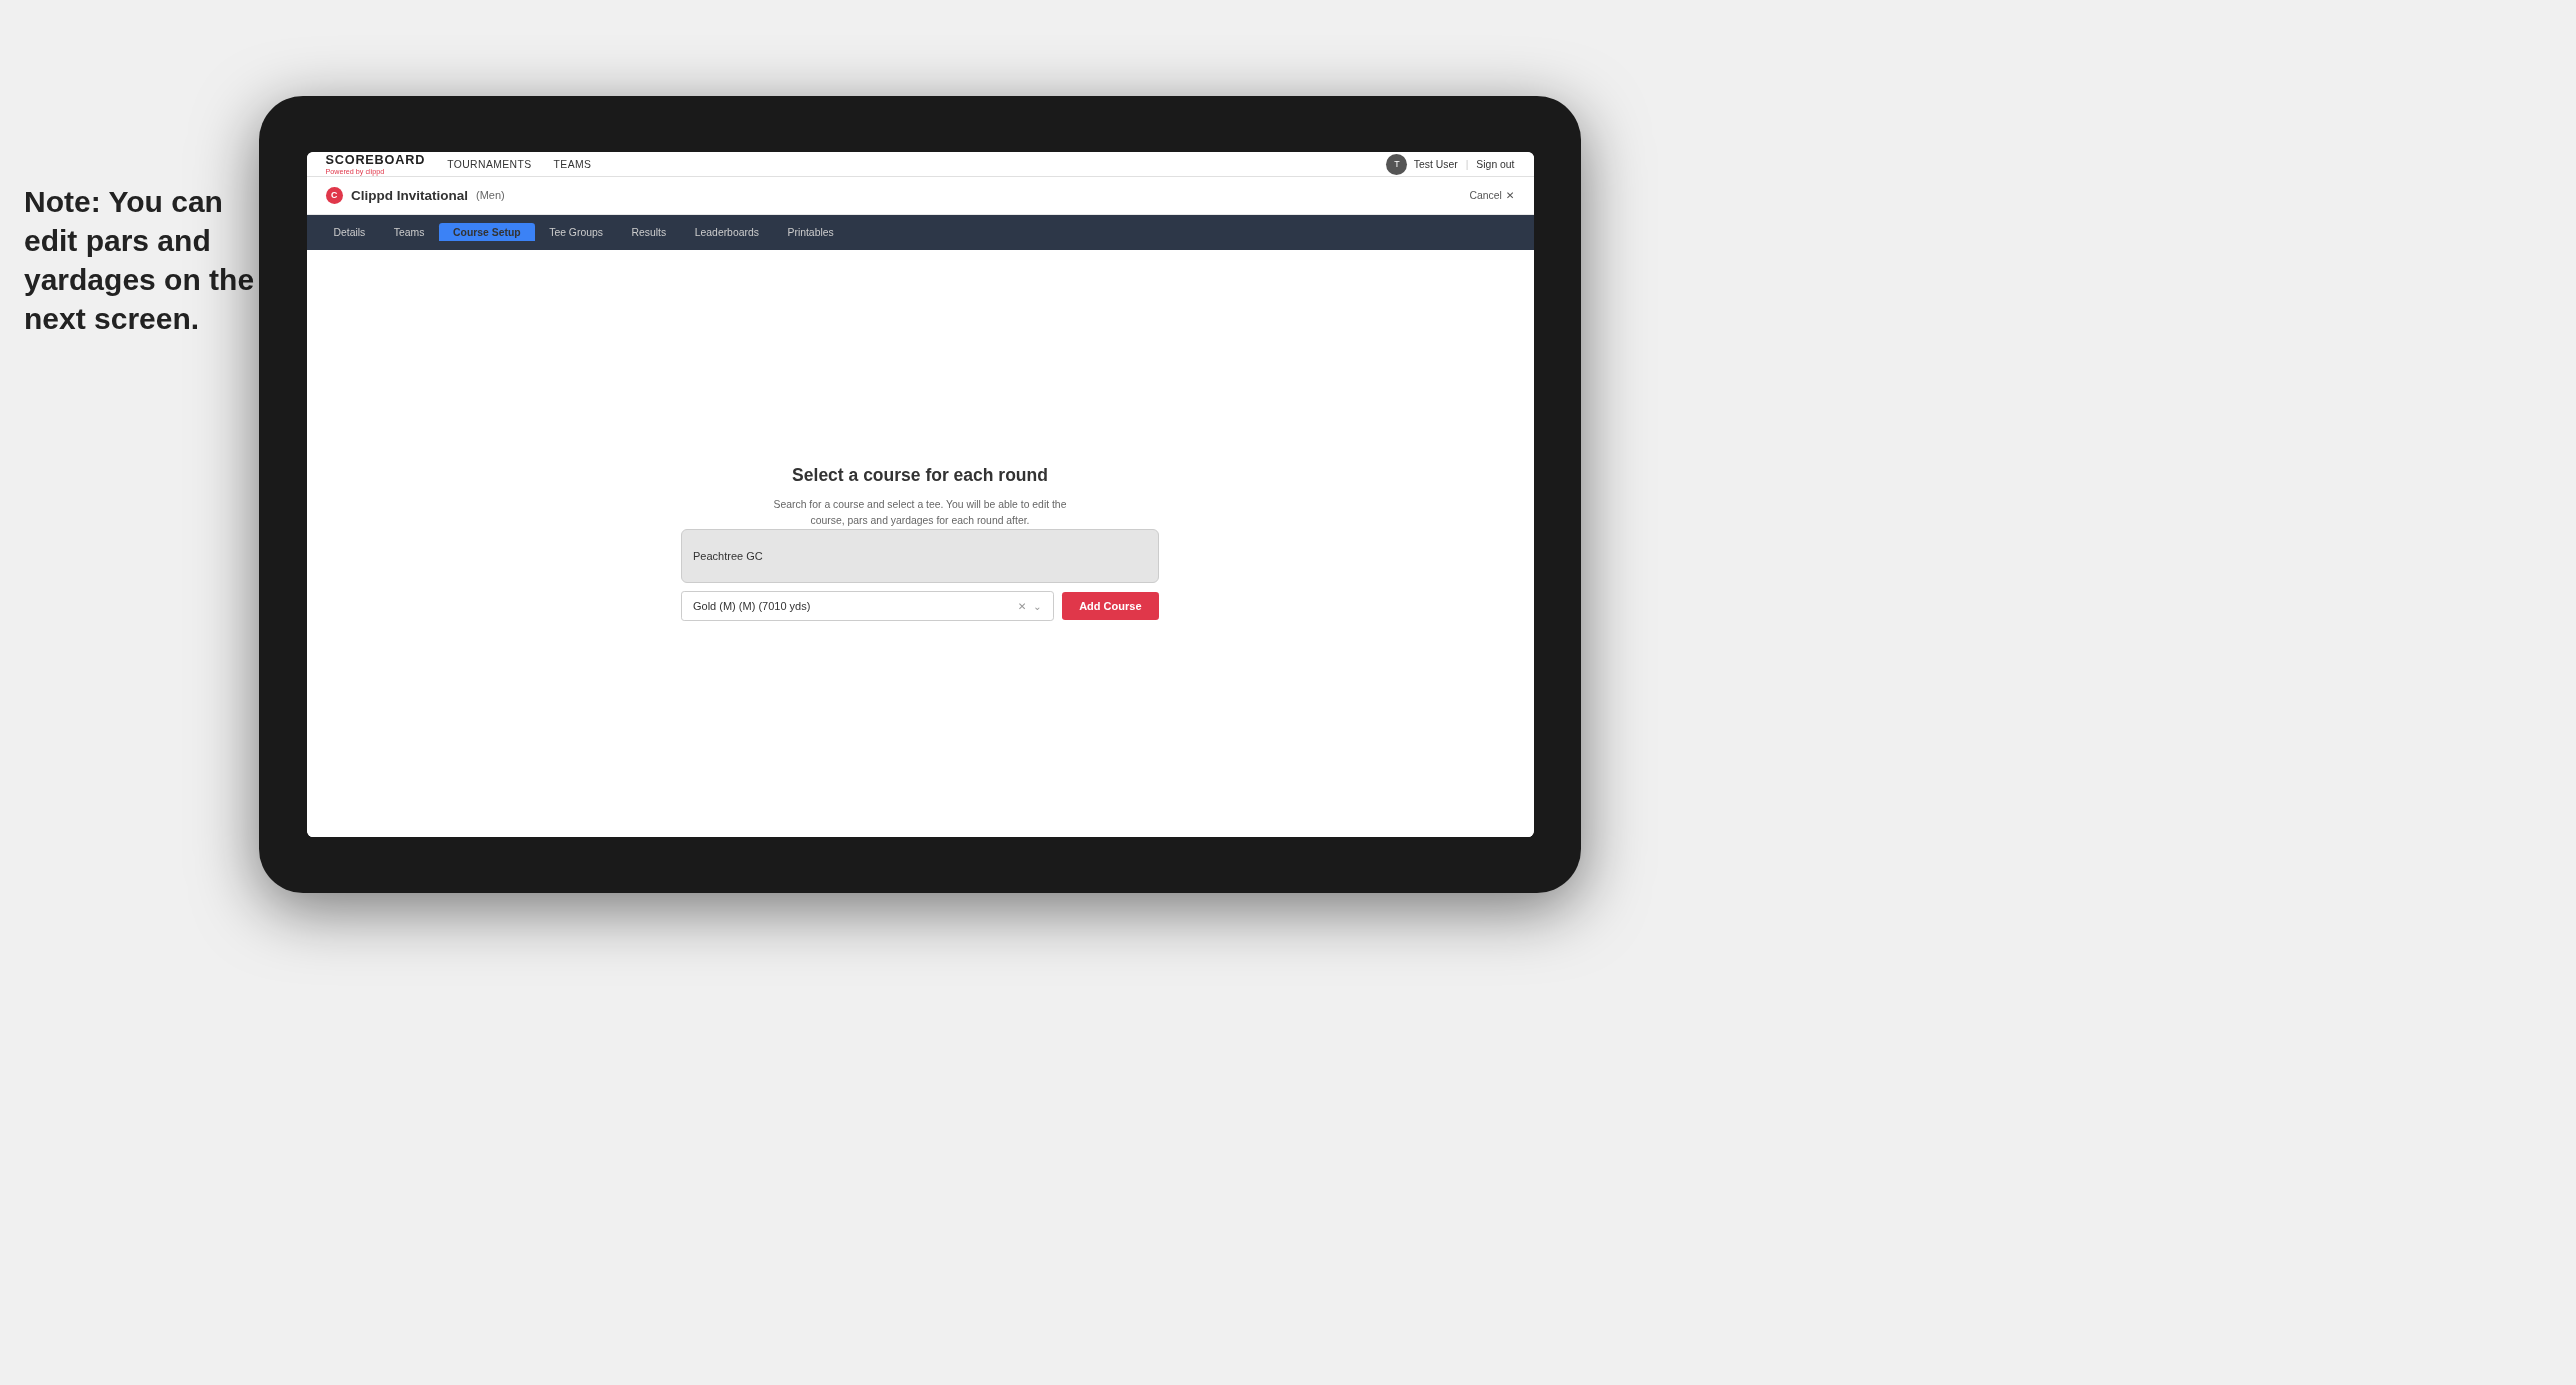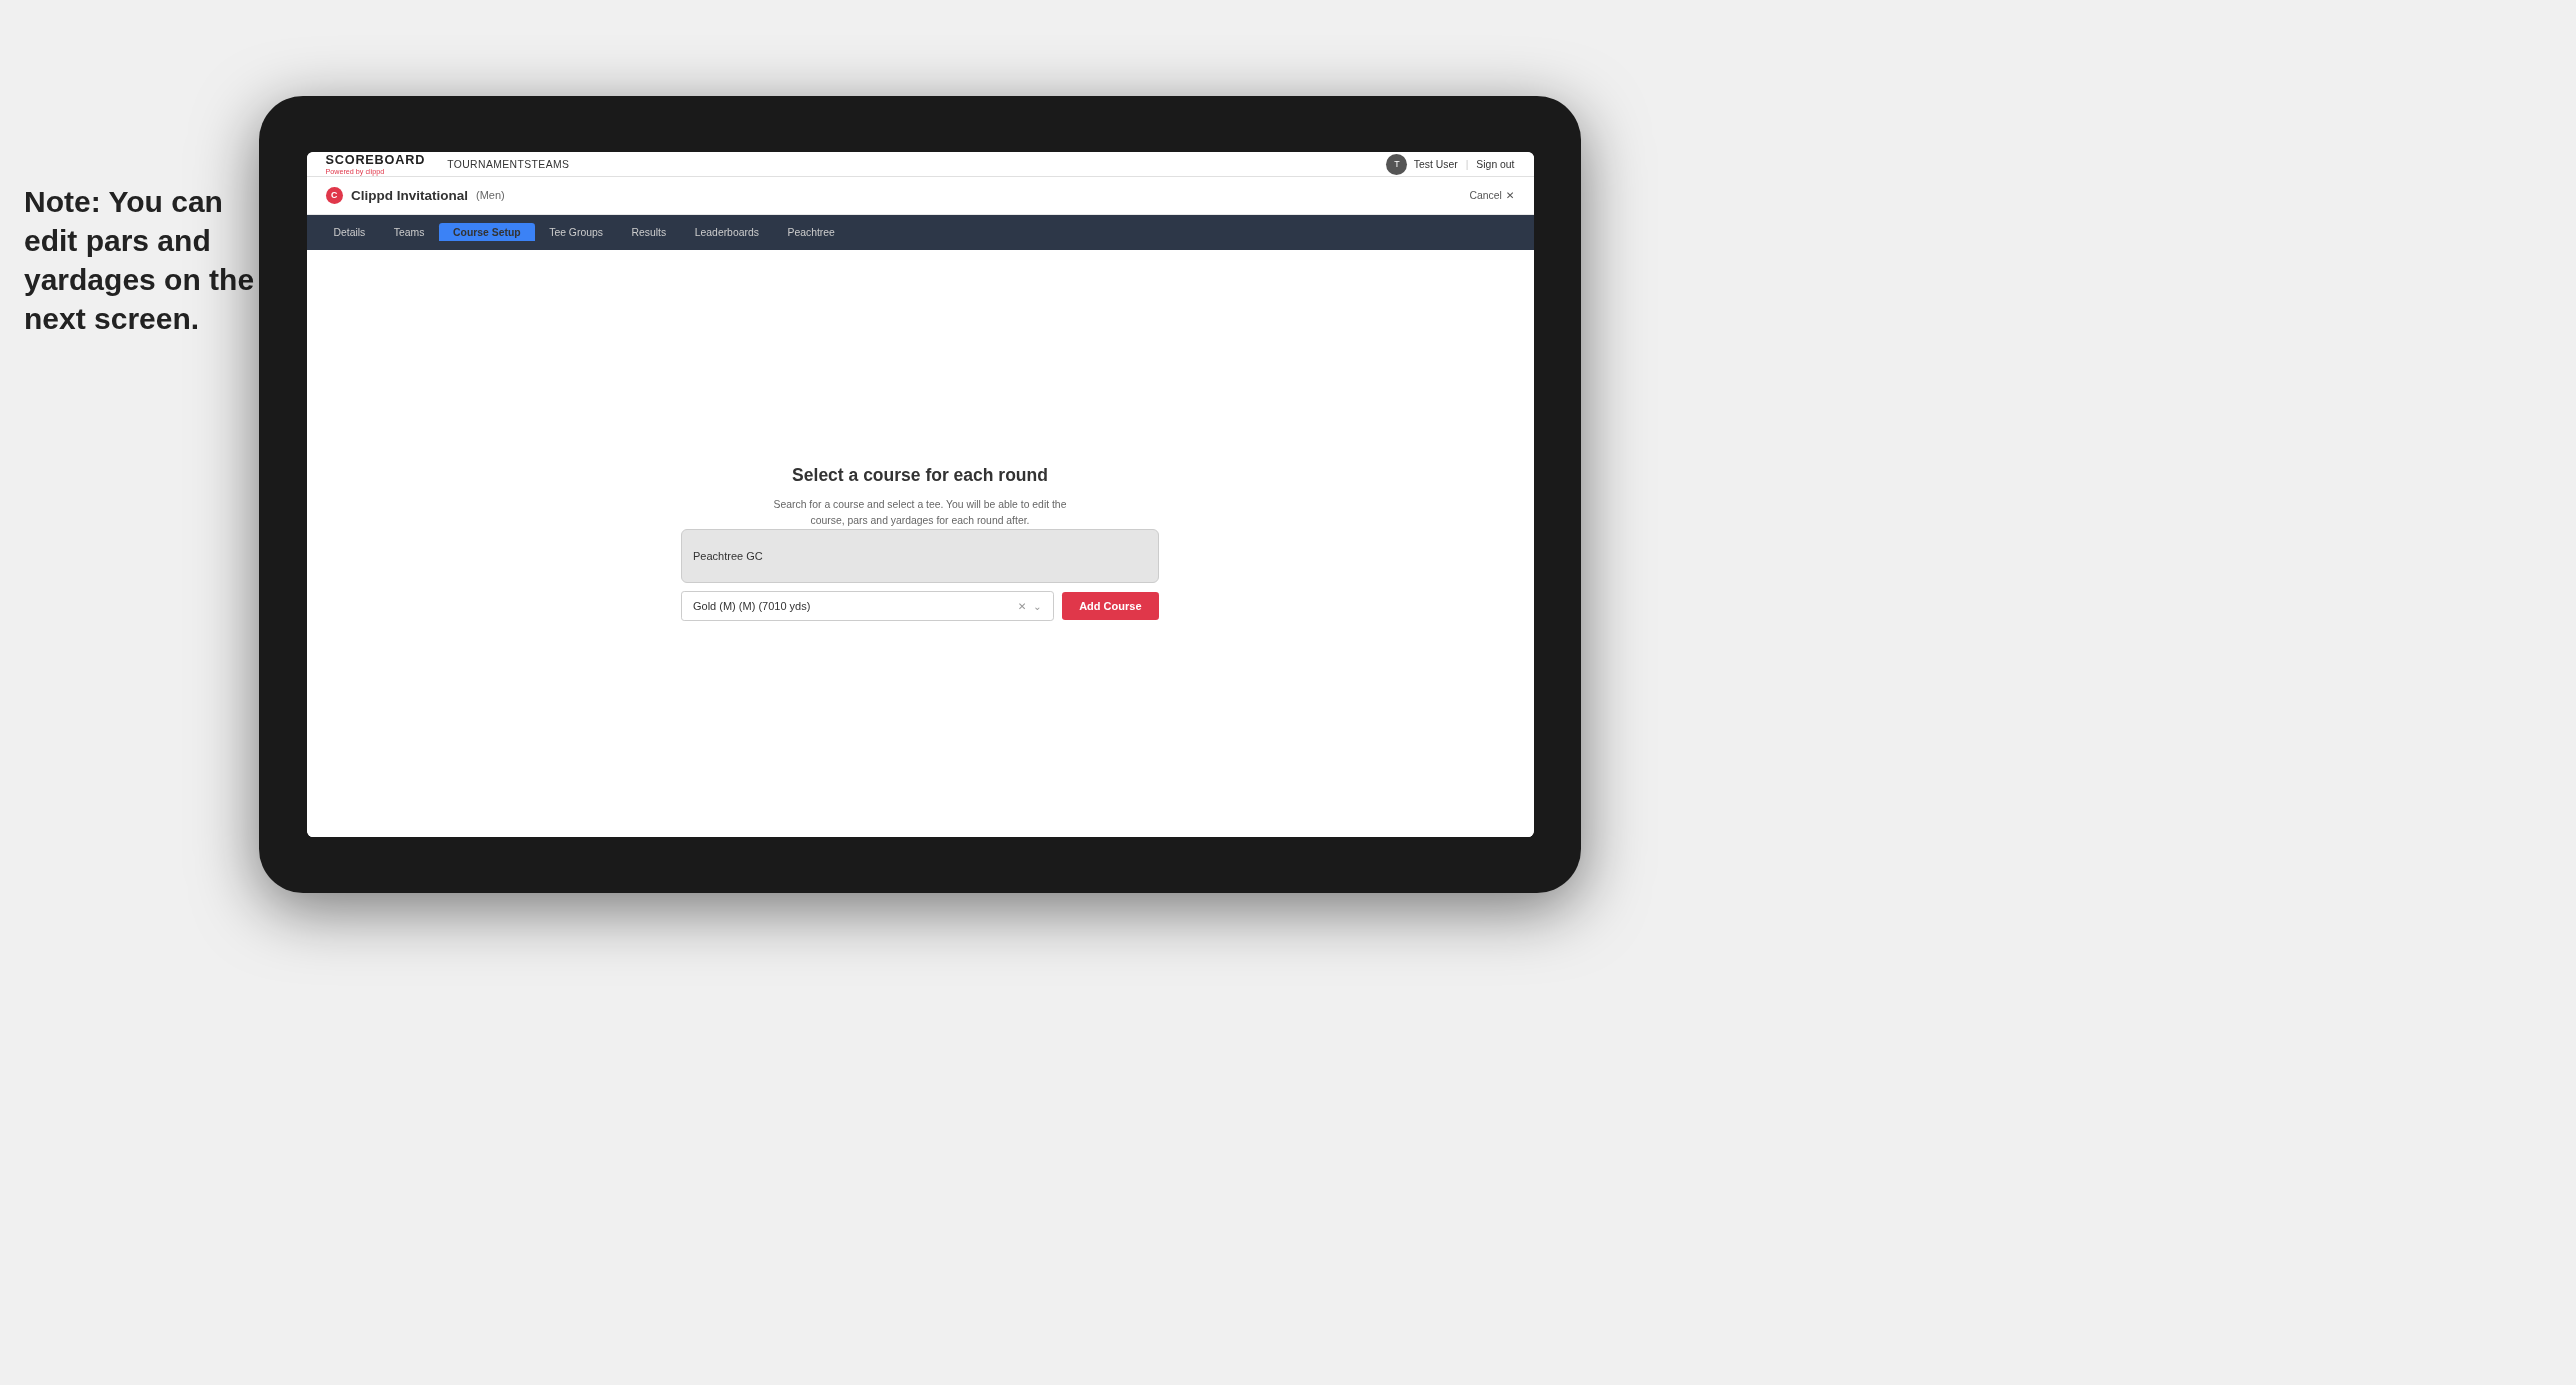--- a/index.html
+++ b/index.html
@@ -83,20 +83,21 @@
       letter-spacing: 0.8px;
       color: #222;
       text-transform: uppercase;
     }
     .logo-sub {
       font-size: 7.2px;
       color: #e0374a;
     }
     .nav-links {
       display: flex;
+      gap: 22px;
       flex: 1;
     }
     .nav-link {
       font-size: 10.4px;
       color: #333;
       cursor: pointer;
       font-weight: 500;
       text-transform: uppercase;
       letter-spacing: 0.4px;
     }
@@ -325,21 +326,21 @@
       </div>
     </div>
 
     <div class="tab-nav">
       <div class="tab-item">Details</div>
       <div class="tab-item">Teams</div>
       <div class="tab-item active">Course Setup</div>
       <div class="tab-item">Tee Groups</div>
       <div class="tab-item">Results</div>
       <div class="tab-item">Leaderboards</div>
-      <div class="tab-item">Peachtree</div>
+      <div class="tab-item">Printables</div>
     </div>
 
     <div class="main-content">
       <div class="course-card">
         <div class="card-title">Select a course for each round</div>
         <div class="card-subtitle">
           <span>Search for a course and select a tee. You will be able to edit the</span><br>
           <span>course, pars and yardages for each round after.</span>
         </div>
         <input class="search-input" type="text" value="Peachtree GC" style="">

